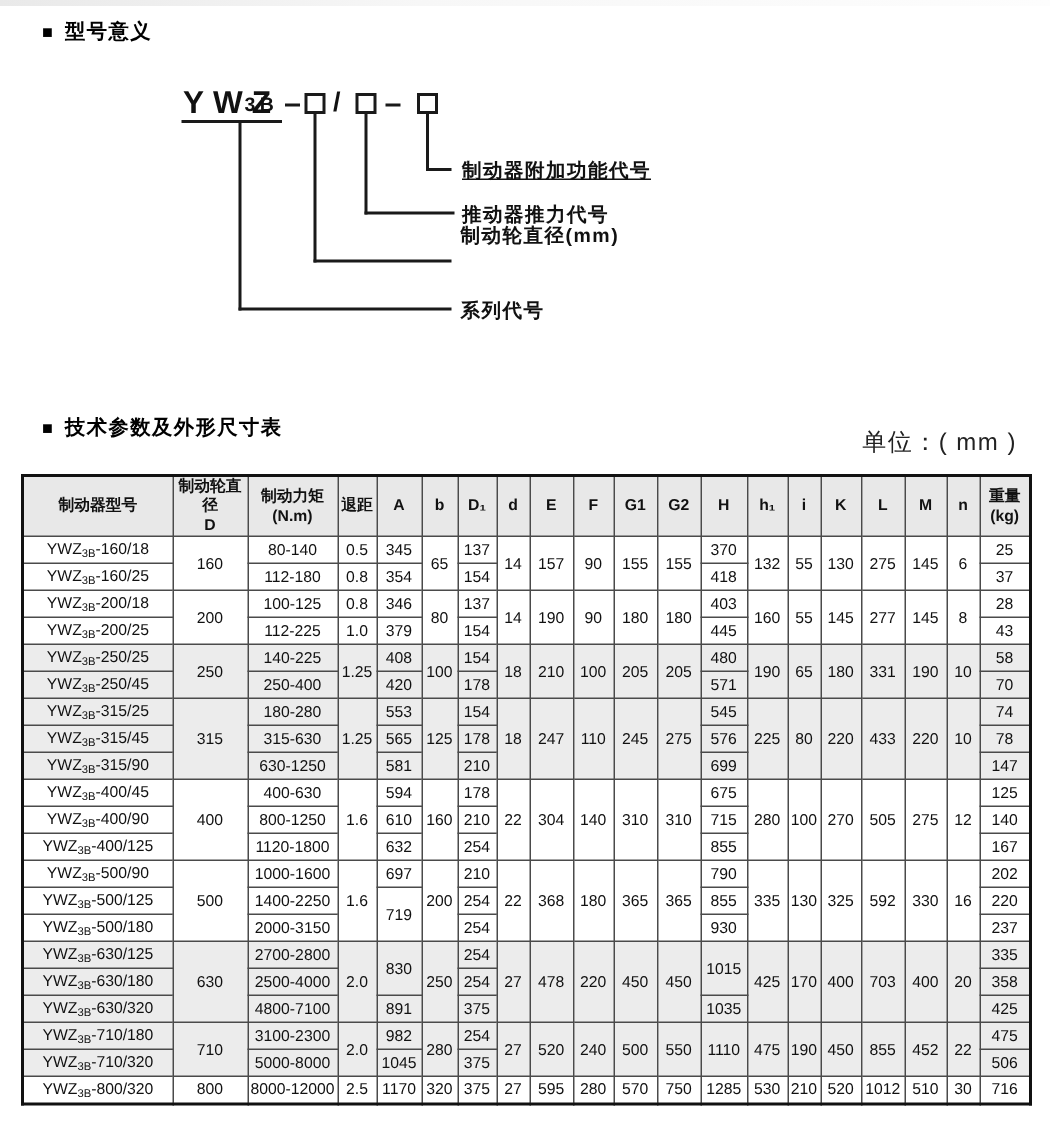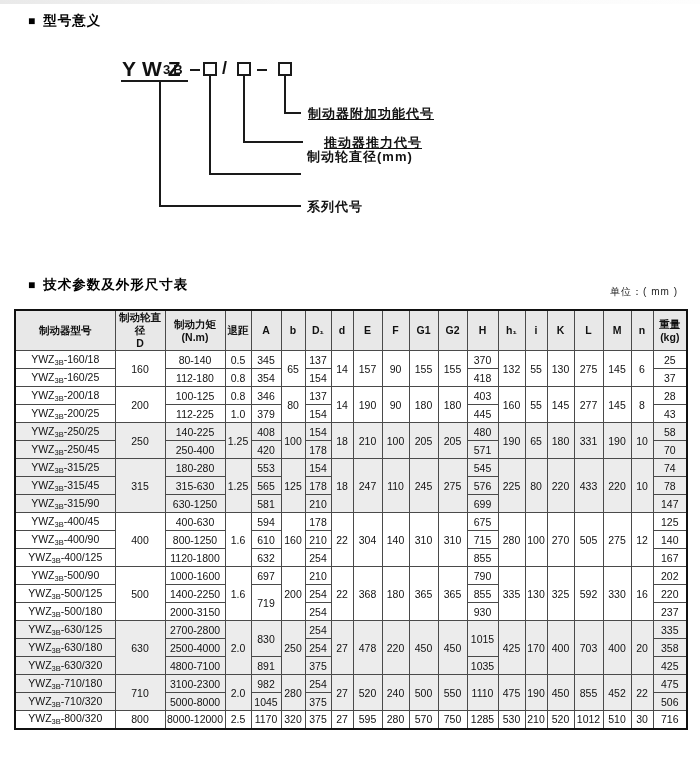--- a/index.html
+++ b/index.html
@@ -22,21 +22,21 @@
   .underline { background:#1a1a1a; height:2px; }
   .ph-box { width:14px; height:14px; border:2px solid #1a1a1a; background:#fff; }
   .slash { font-size:18px; font-weight:bold; line-height:1; }
   .hline { background:#1a1a1a; height:2px; }
   .vline { background:#1a1a1a; width:2px; }
   .dg-label { font-size:13px; font-weight:bold; letter-spacing:1px; white-space:nowrap; }
 
   
   .table-title-row { display:flex; justify-content:space-between; align-items:flex-start;
      margin:0 22px 0 28px; }
-  .unit-label { font-size:10px; margin-top:9px; letter-spacing:1px; color:#222;text-align:center; }
+  .unit-label { font-size:16px; margin-top:9px; letter-spacing:1px; color:#222;text-align:center; }
 
   table { border-collapse:collapse; table-layout:fixed; width:672px;
     margin:10px 0 0 14px; border:2px solid #111; }
   th, td { border:1px solid #4a4a4a; text-align:center; vertical-align:middle;
     padding:0 1px; overflow:hidden; }
   th { height:40px; font-size:10.5px; font-weight:bold; background:#e8e8e8;
     white-space:pre-line; line-height:1.25; }
   td { height:18px; font-size:10.5px; line-height:1; white-space:nowrap; }
   td.model { letter-spacing:0; }
   sub.msub { font-size:7.5px; vertical-align:-2px; }
@@ -64,21 +64,21 @@
   <div class="dg ph-box" style="left:237px; top:32px;"></div>
   <div class="dg hline" style="left:257px; top:39px; width:10px;"></div>
   <div class="dg ph-box" style="left:278px; top:32px;"></div>
 
   <div class="dg vline" style="left:284px; top:46px; height:38px;"></div>
   <div class="dg hline" style="left:284px; top:82px; width:17px;"></div>
   <span class="dg dg-label" style="left:308px; top:75px;text-decoration:underline;">制动器附加功能代号</span>
 
   <div class="dg vline" style="left:243px; top:46px; height:67px;"></div>
   <div class="dg hline" style="left:243px; top:111px; width:60px;"></div>
-  <span class="dg dg-label" style="left:324px; top:104px;text-decoration:underline;">推动器推力代号</span>
+  <span class="dg dg-label" style="left:308px; top:104px;">推动器推力代号</span>
 
   <div class="dg vline" style="left:209px; top:46px; height:99px;"></div>
   <div class="dg hline" style="left:209px; top:143px; width:92px;"></div>
   <span class="dg dg-label" style="left:307px; top:118px;">制动轮直径(mm)</span>
 
   <div class="dg vline" style="left:159px; top:50px; height:127px;"></div>
   <div class="dg hline" style="left:159px; top:175px; width:142px;"></div>
   <span class="dg dg-label" style="left:307px; top:168px;">系列代号</span>
 </div>
 

